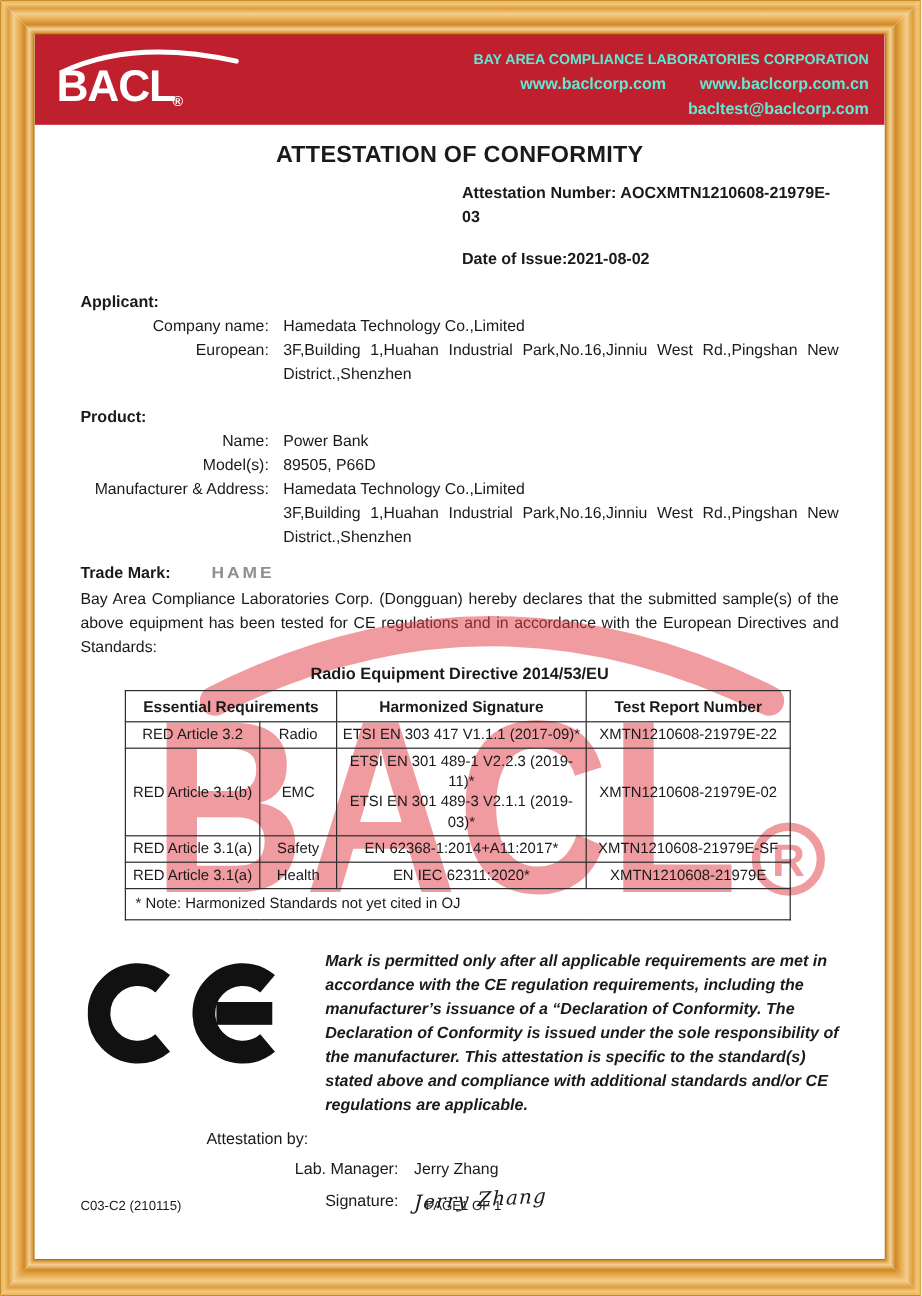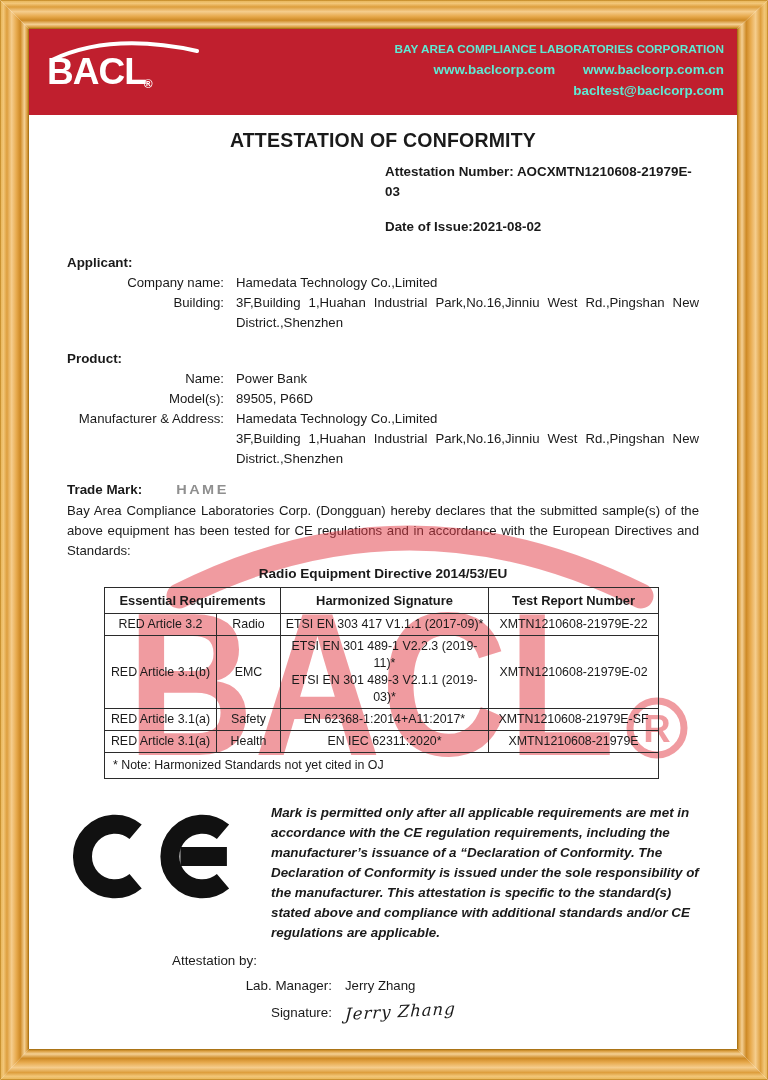--- a/index.html
+++ b/index.html
@@ -19,21 +19,21 @@
     background:linear-gradient(to right,#b5770f 0%,#eab95f 4%,#f2c678 12%,#dd9e3d 24%,#f5cd8d 40%,#e8ab4f 56%,#ce8a26 70%,#f4d094 84%,#d99b3a 94%,#9a660a 100%);
     clip-path:polygon(0 0,100% 29px,100% calc(100% - 31px),0 100%);}
   .frame-right{top:0;bottom:0;right:0;width:31px;
     background:linear-gradient(to left,#b5770f 0%,#eab95f 4%,#f2c678 12%,#dd9e3d 24%,#f5cd8d 40%,#e8ab4f 56%,#ce8a26 70%,#f4d094 84%,#d99b3a 94%,#9a660a 100%);
     clip-path:polygon(0 29px,100% 0,100% 100%,0 calc(100% - 31px));}
 
   
   .page{position:absolute;top:28px;left:29px;right:31px;bottom:31px;background:#fff;z-index:1;}
 
   
-  .banner{height:87px;background:#c01f2e;display:flex;justify-content:space-between;
+  .banner{height:76px;background:#c01f2e;display:flex;justify-content:space-between;
     padding:5px 13px 5px 18px;box-sizing:border-box;}
   .logo{position:relative;width:170px;color:#fff;}
   .logo-arc{position:absolute;top:7px;left:2px;}
   .logo-text{position:absolute;top:20px;left:0;font-size:37px;font-weight:800;letter-spacing:-1px;line-height:1;}
   .logo-reg{font-size:12px;font-weight:700;vertical-align:-4px;margin-left:-2px;}
   .banner-right{text-align:right;color:#5eead4;font-weight:700;padding-top:7px;line-height:1.6;}
   .banner-line1{font-size:11.8px;}
   .banner-line2{font-size:13.4px;}
   .banner-line2 .gap{display:inline-block;width:28px;}
   .banner-line3{font-size:13.4px;}
@@ -110,21 +110,21 @@
     <h1 class="doc-title">ATTESTATION OF CONFORMITY</h1>
 
     <div class="meta-line meta-num">Attestation Number: AOCXMTN1210608-21979E-03</div>
     <div class="meta-line meta-date">Date of Issue:2021-08-02</div>
 
     <section>
       <div class="sec-heading">Applicant:</div>
       <div class="kv-grid">
         <div class="kv-label">Company name:</div>
         <div class="kv-value">Hamedata Technology Co.,Limited</div>
-        <div class="kv-label">Building:</div>
+        <div class="kv-label">European:</div>
         <div class="kv-value">3F,Building 1,Huahan Industrial Park,No.16,Jinniu West Rd.,Pingshan New District.,Shenzhen</div>
       </div>
     </section>
 
     <section>
       <div class="sec-heading">Product:</div>
       <div class="kv-grid">
         <div class="kv-label">Name:</div>
         <div class="kv-value">Power Bank</div>
         <div class="kv-label">Model(s):</div>
@@ -220,14 +220,18 @@
       <div class="attest-grid">
         <div class="attest-label">Lab. Manager:</div>
         <div>Jerry Zhang</div>
         <div class="attest-label">Signature:</div>
         <div><span class="sig-script">Jerry Zhang</span></div>
       </div>
     </div>
 
   </main>
 
+  <div class="footer">
+    <span>C03-C2 (210115)</span>
+    <span class="footer-page">PAGE1 OF 1</span>
+  </div>
 
 </div>
 
 </body></html>

